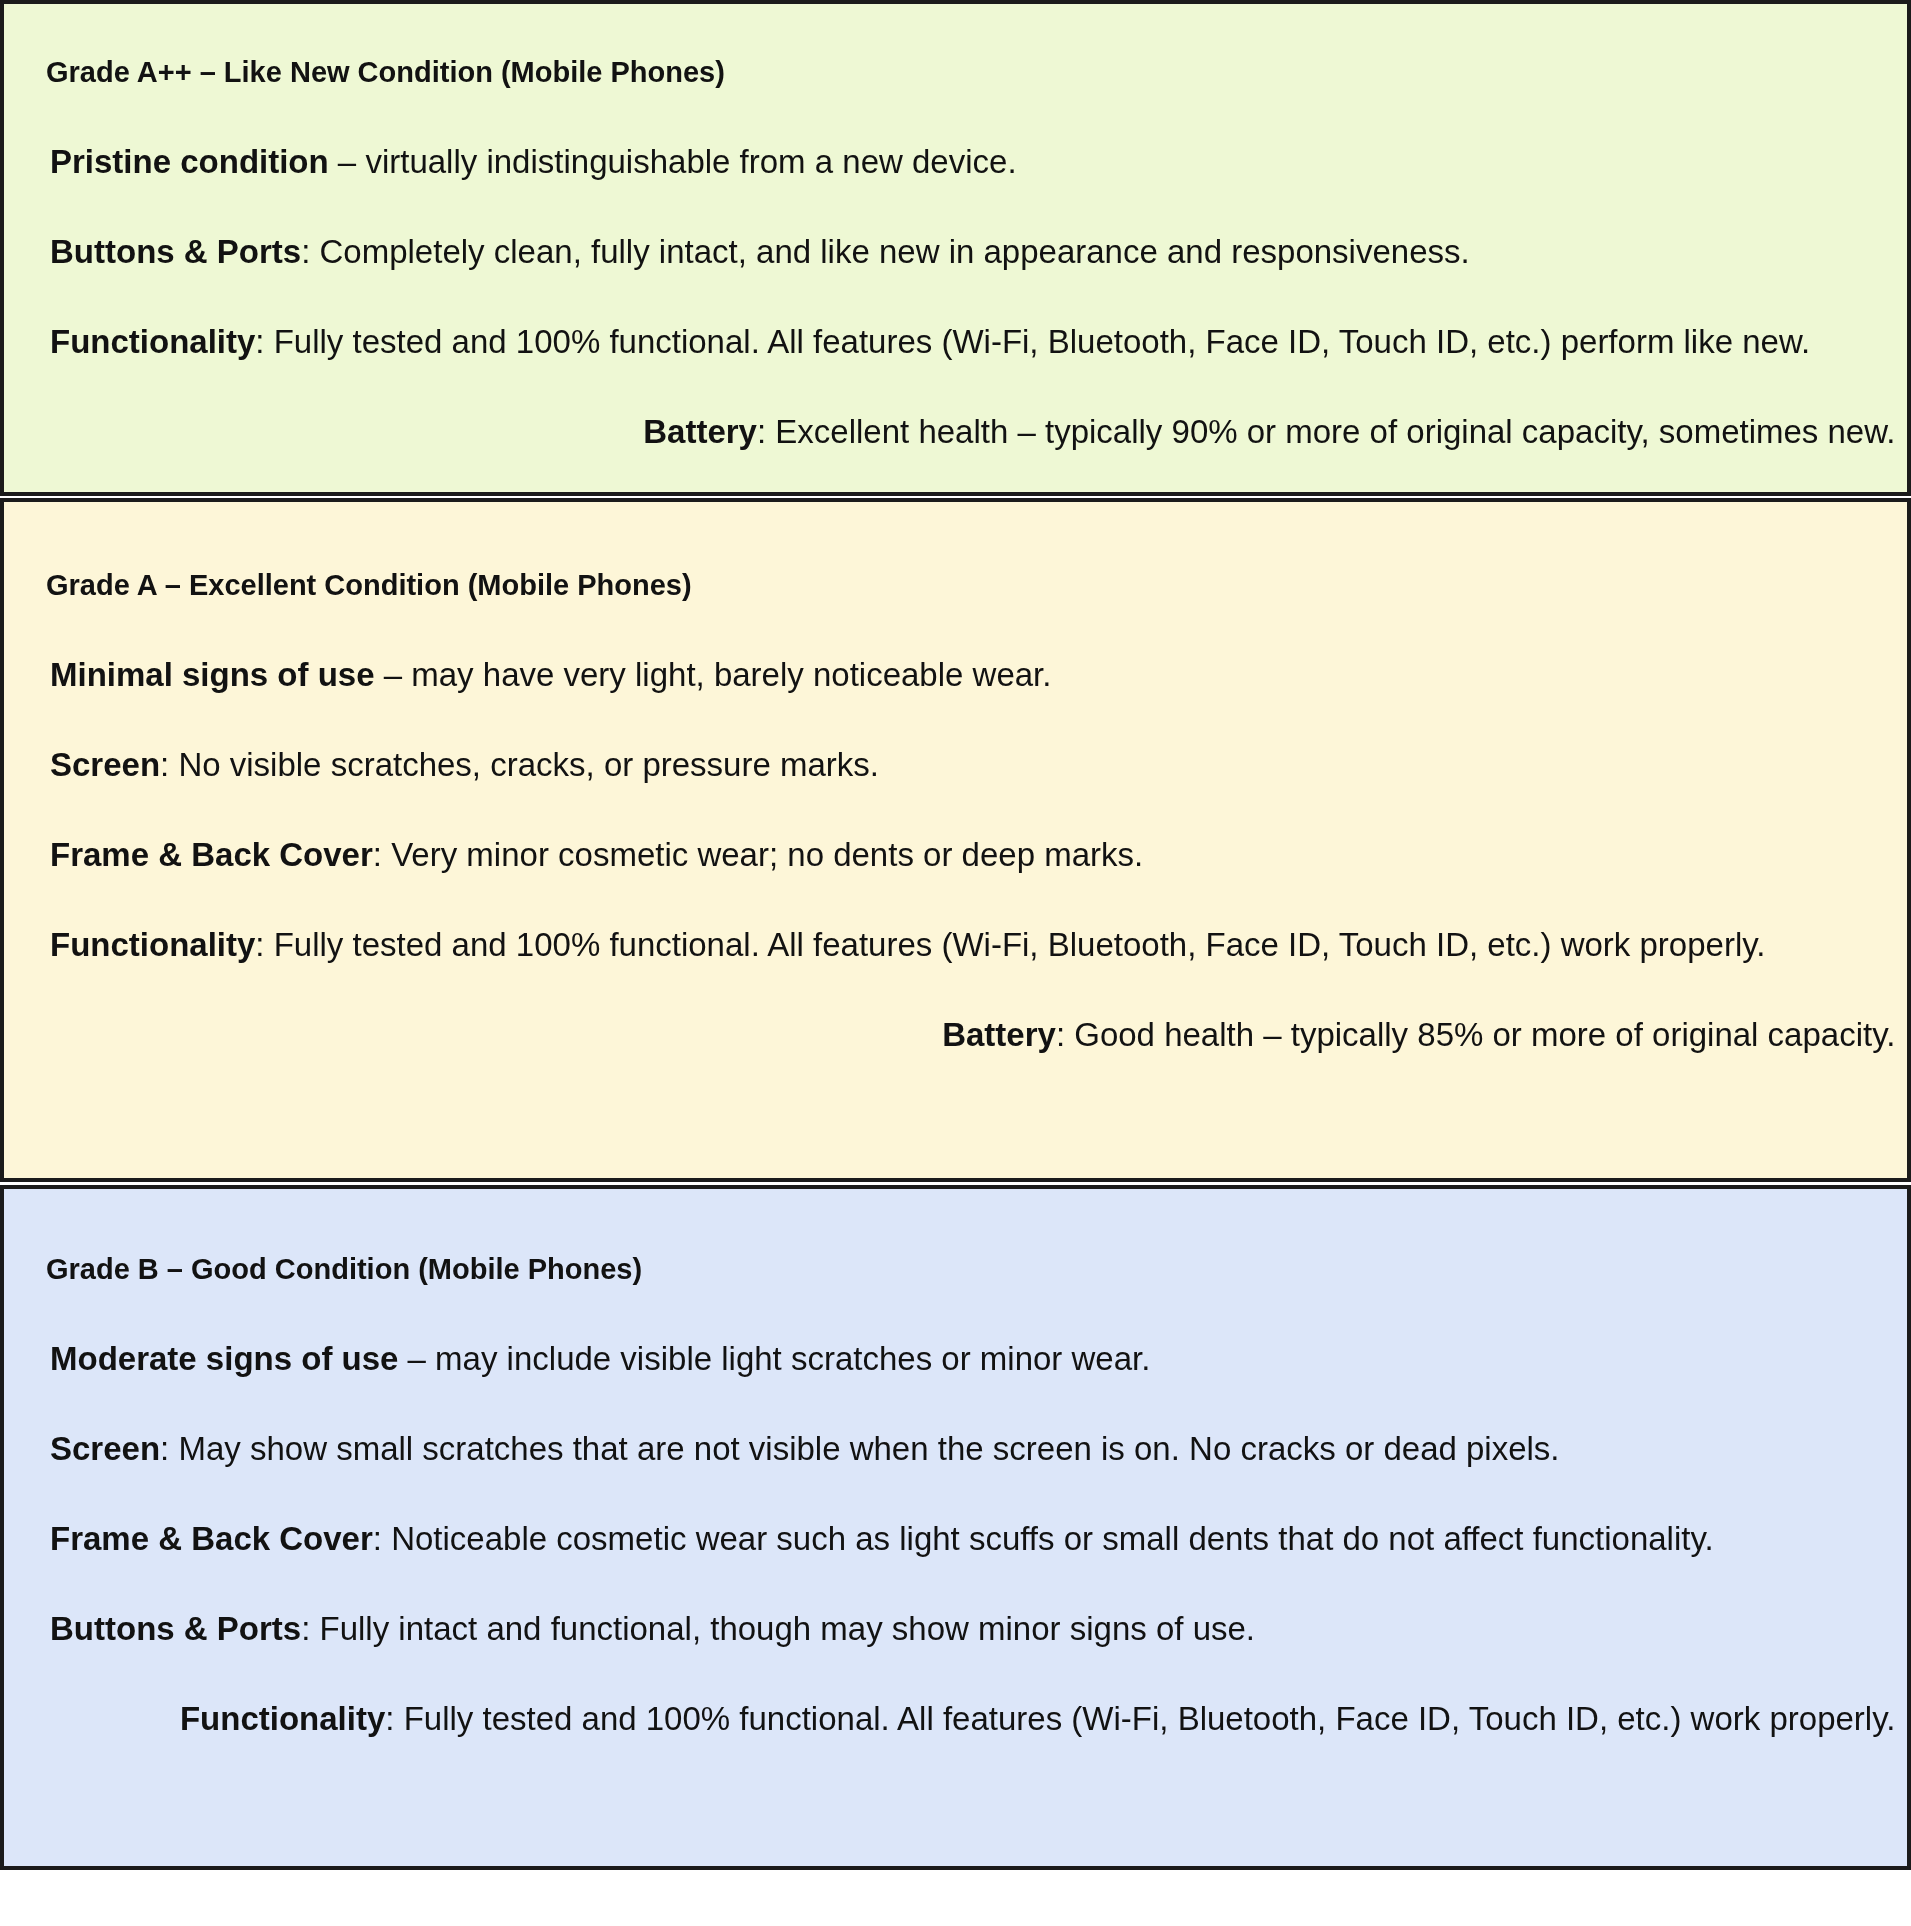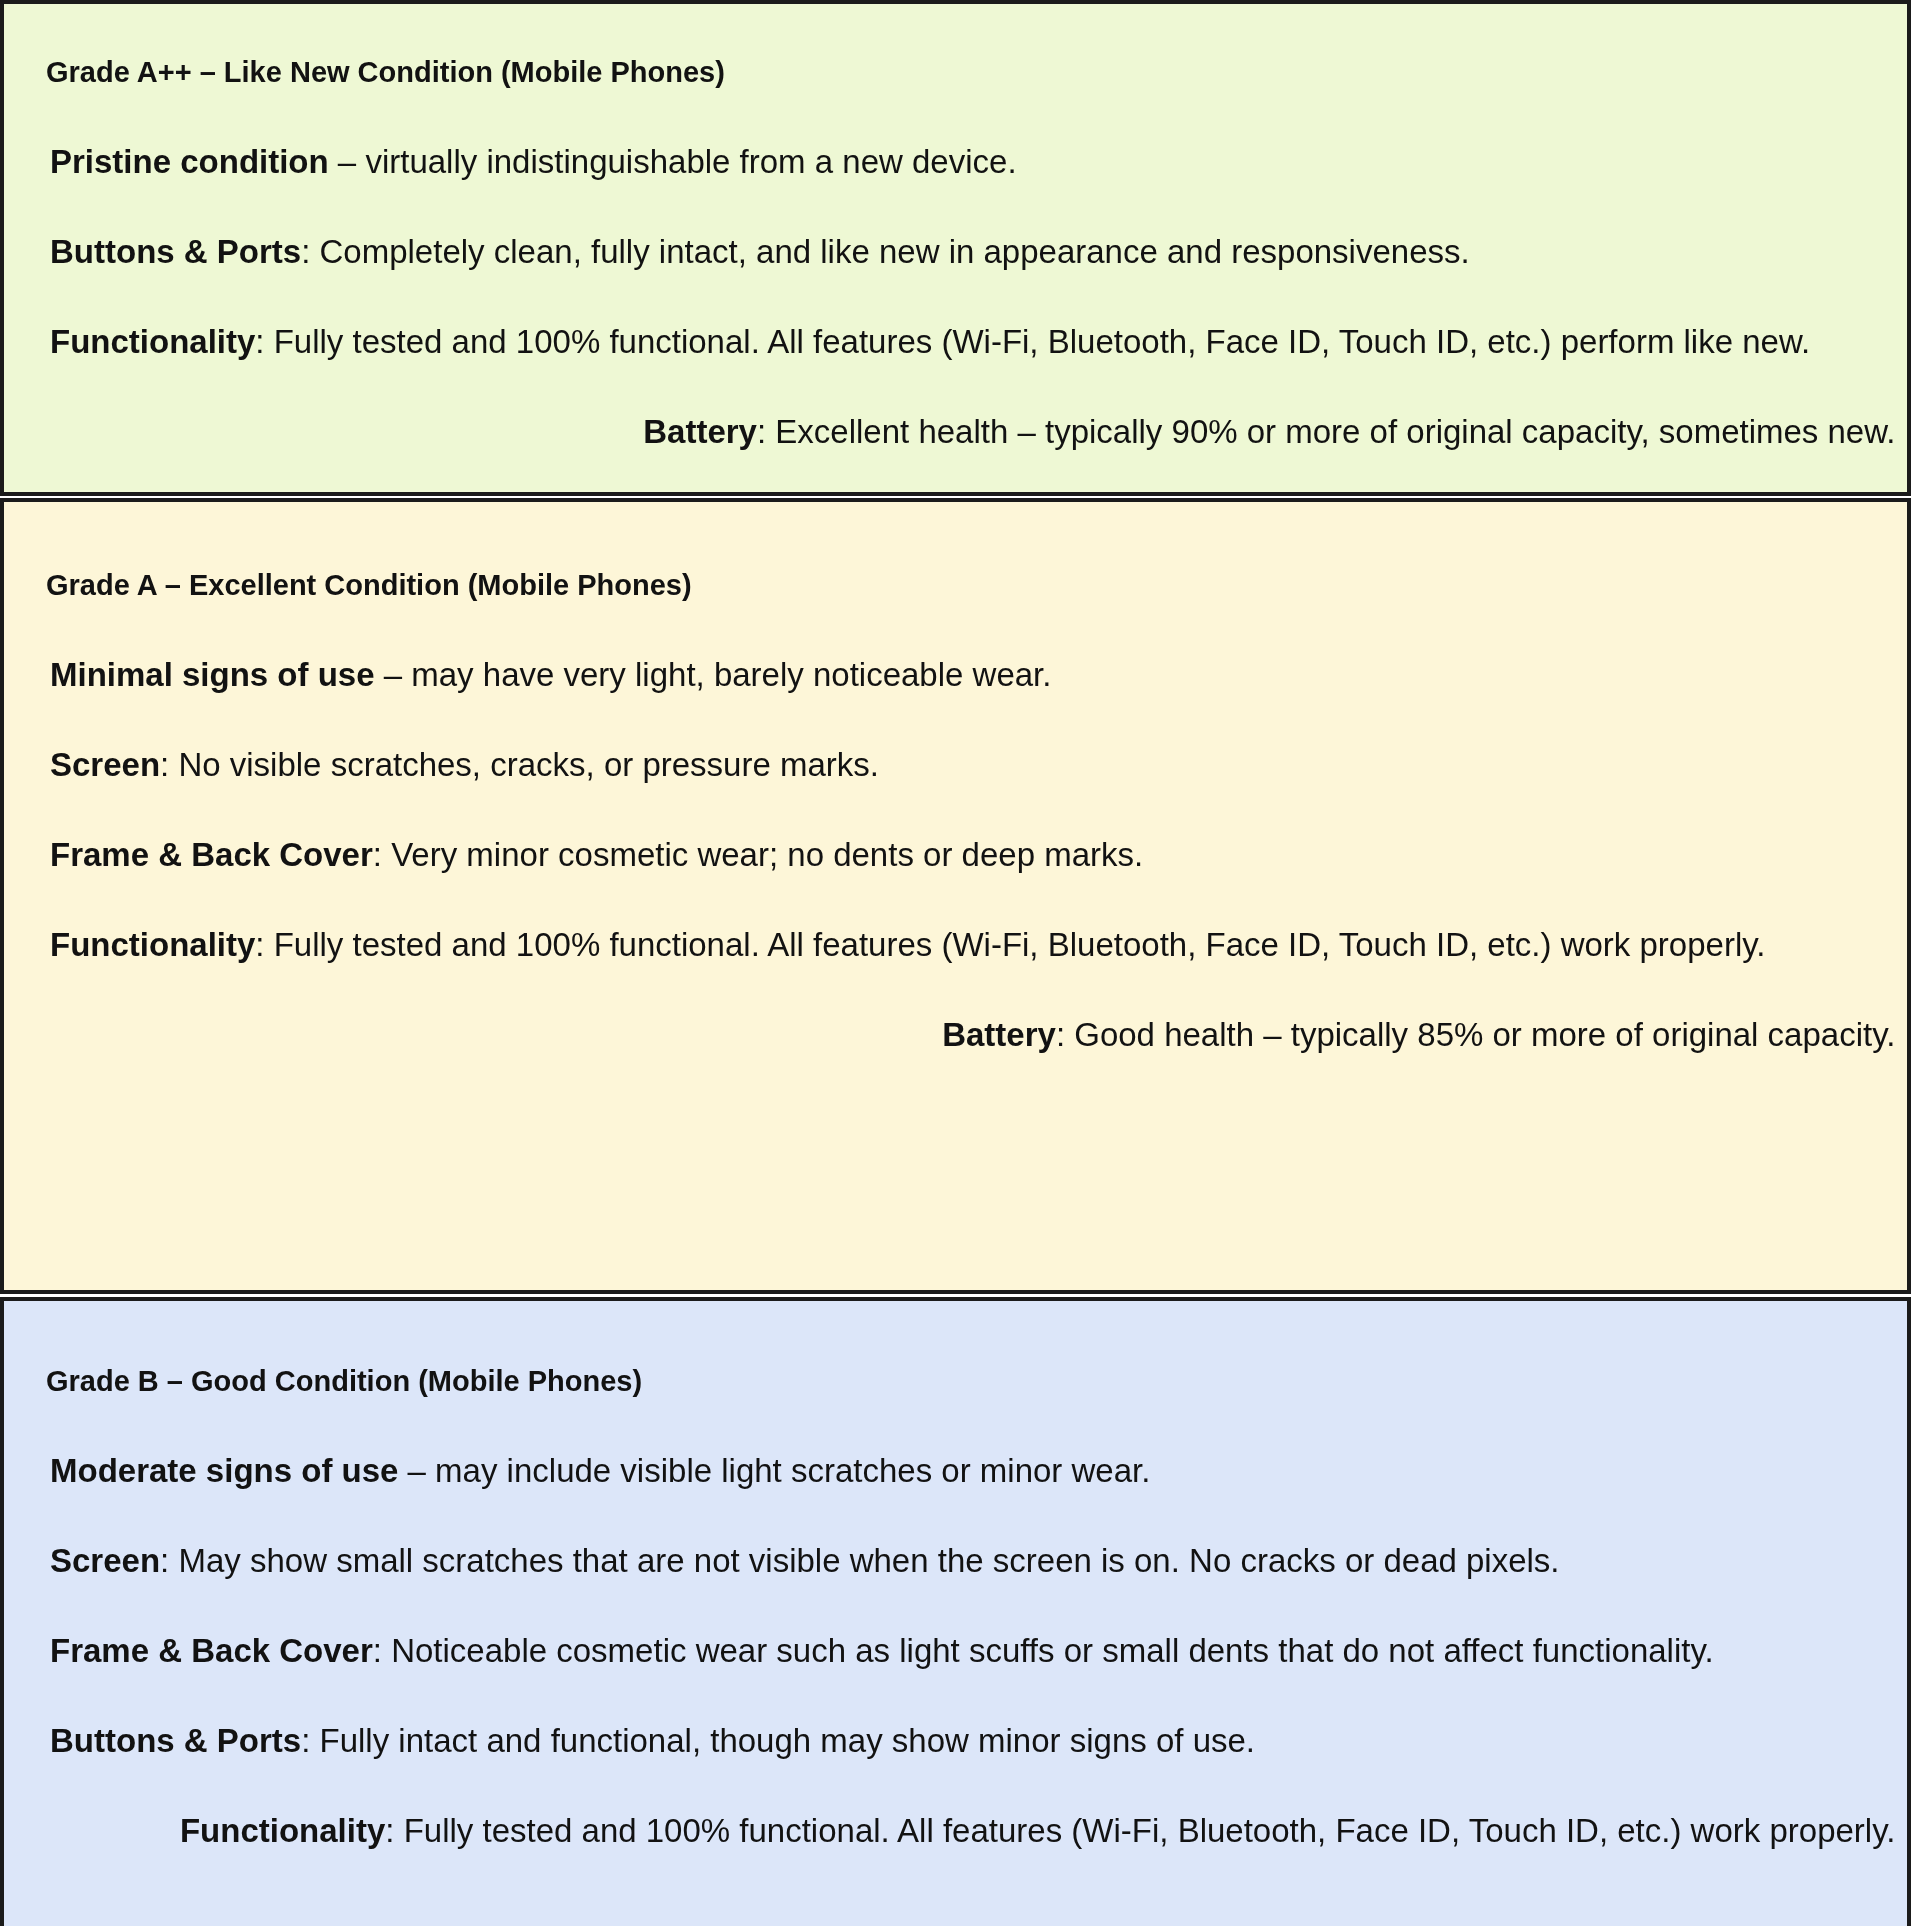--- a/index.html
+++ b/index.html
@@ -20,21 +20,21 @@
     background: #ffffff;
   }
   section.grade-card {
     width: 100%;
     border: 4.2px solid #1b1b1b;
     padding: 50px 11.6px 23px 42px;
     margin: 0 0 2.3px 0;
     overflow: hidden;
   }
   section.grade-card:nth-of-type(1) { height: 496px; padding-top: 50px; }
-  section.grade-card:nth-of-type(2) { height: 796px; padding-top: 65px; }
+  section.grade-card:nth-of-type(2) { height: 684px; padding-top: 65px; }
   section.grade-card:nth-of-type(3) { height: 685px; padding-top: 62px; }
   section.grade-card:nth-of-type(4) { height: 663px; padding-top: 45px; }
   section.grade-card:last-of-type { margin-bottom: 0; }
   .card-title {
     font-size: 29px;
     line-height: 36px;
     font-weight: bold;
     margin: 0 0 54px 0;
     white-space: nowrap;
   }

